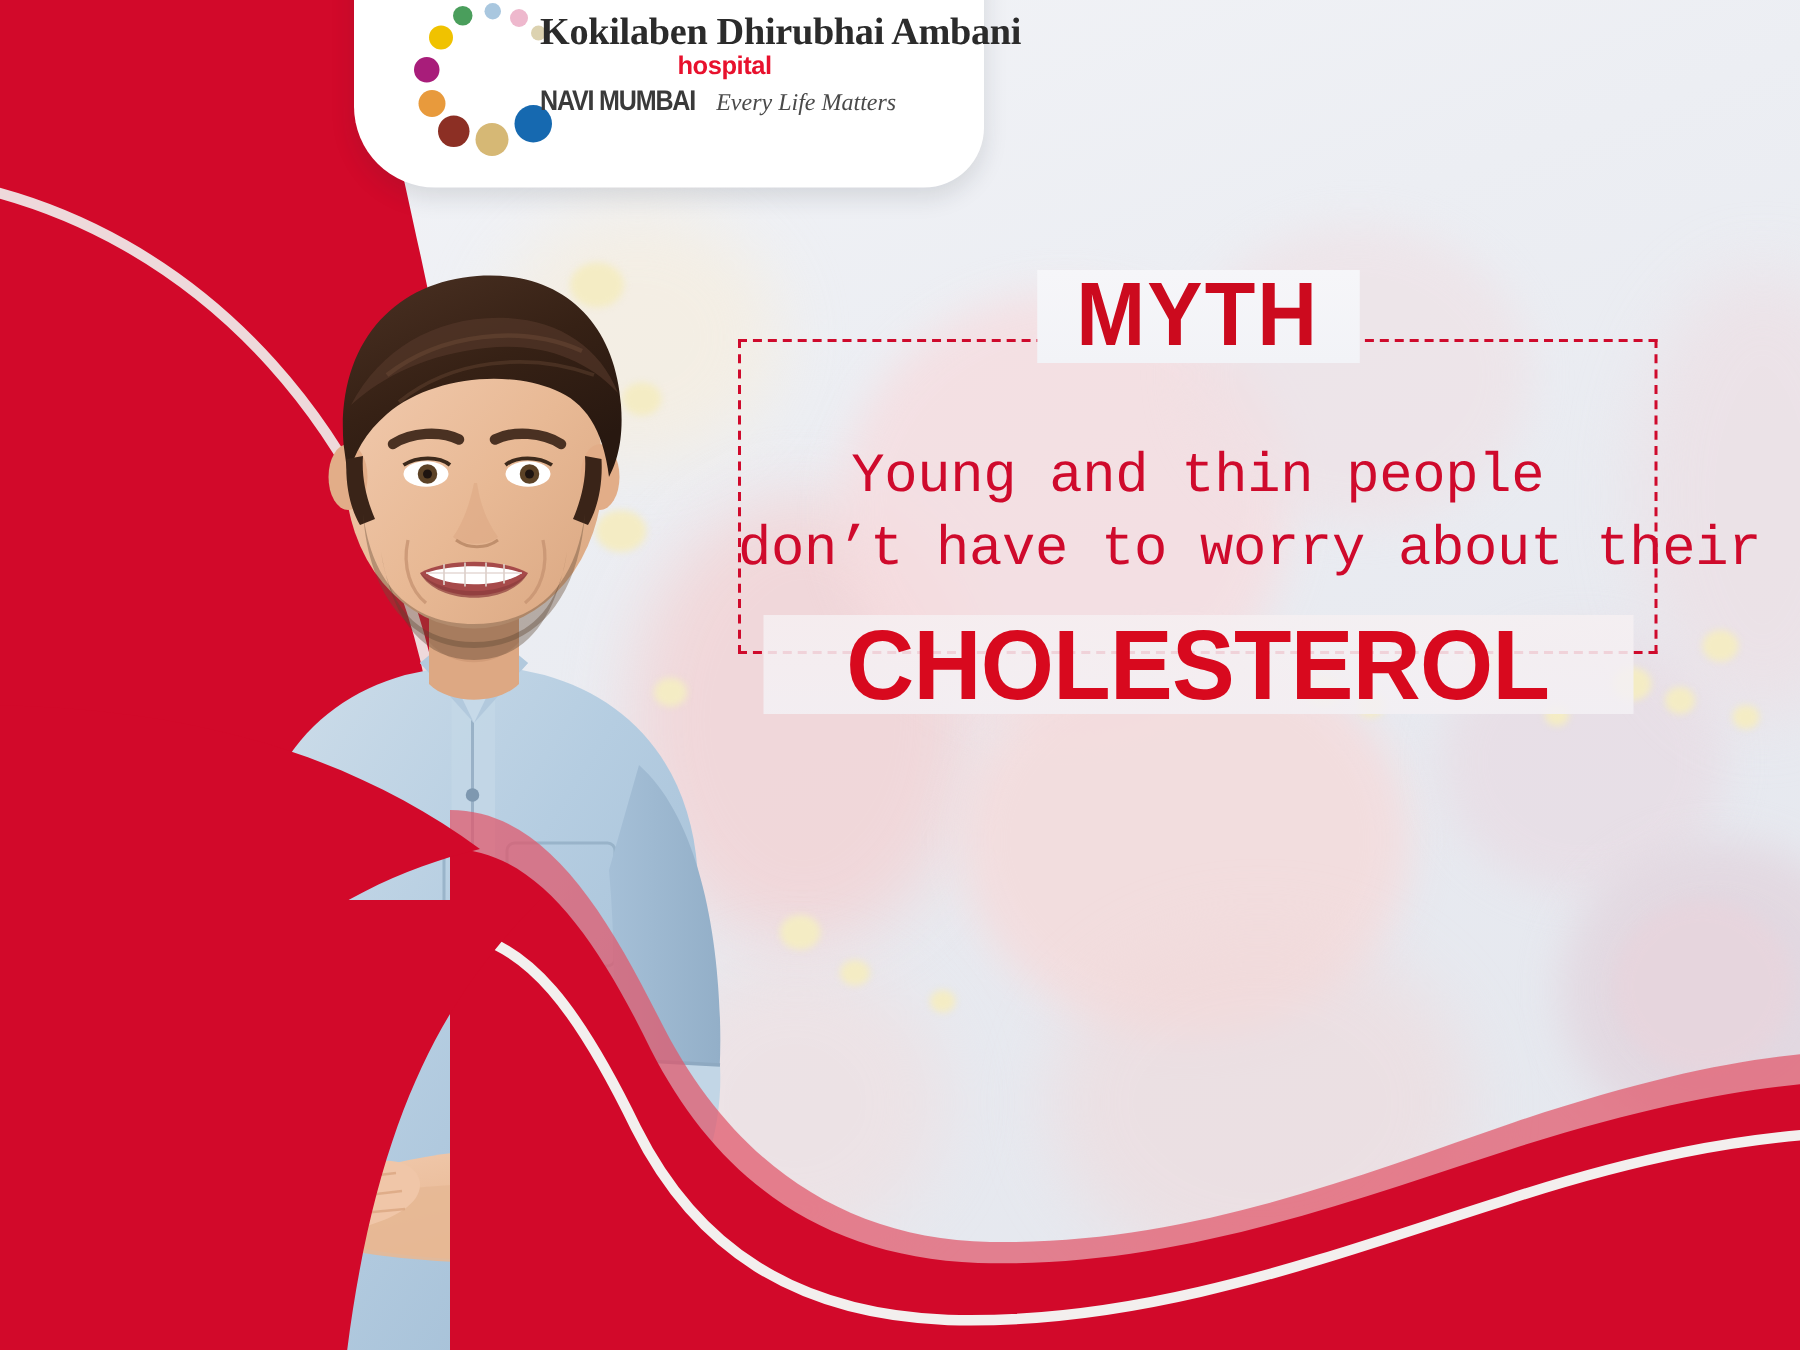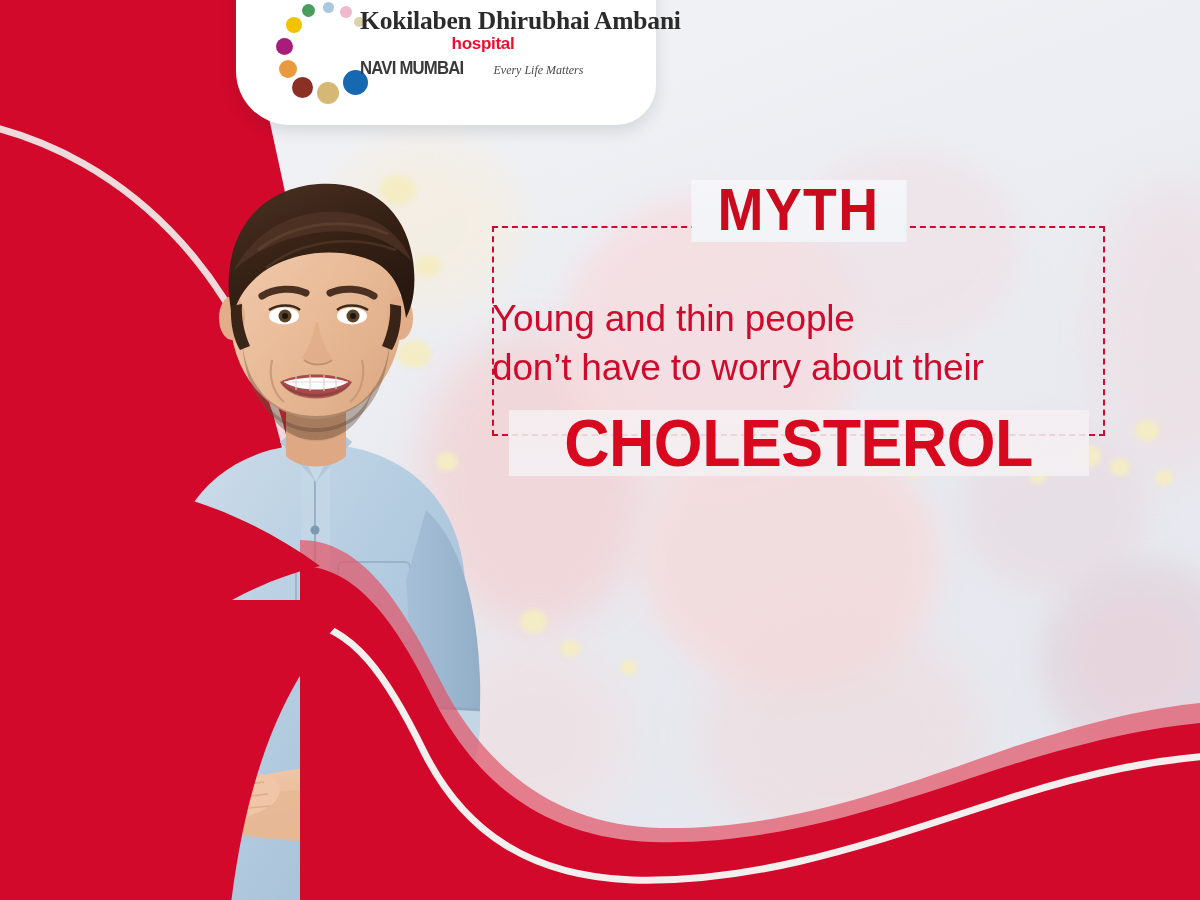--- a/index.html
+++ b/index.html
@@ -118,37 +118,37 @@
     font-size: 17px;
     color: #e8112d;
     text-align: center;
     width: 246px;
     margin-top: -1px;
     letter-spacing: -0.3px;
   }
   .brand-row3 {
     display: flex;
     align-items: baseline;
-    gap: 16px;
+    gap: 0;
     margin-top: 3px;
   }
   .brand-navi {
     font-family: "Liberation Sans", sans-serif;
     font-weight: 700;
     font-size: 19px;
     color: #3a3a3a;
     letter-spacing: -0.9px;
     transform: scaleX(0.88);
     transform-origin: left center;
     white-space: nowrap;
   }
   .brand-tag {
     font-family: "Liberation Serif", serif;
     font-style: italic;
-    font-size: 12px;
+    font-size: 16px;
     color: #4a4a4a;
     white-space: nowrap;
   }
 
   
   .helpline {
     position: absolute;
     left: 640px;
     top: 0;
     width: 300px;
@@ -209,23 +209,23 @@
     transform: translateX(-50%);
     top: -46px;
     width: 215px;
     height: 62px;
     background: linear-gradient(180deg,#f6f6f9 0%, #f2f3f7 100%);
   }
   .body-text {
     position: absolute;
     left: 0; right: 0;
     top: 68px;
-    text-align: left;
+    text-align: center;
     color: #cf0a2c;
-    font-family: Liberation Sans, sans-serif;
+    font-family: Liberation Mono, monospace;
     font-weight: 300;
     font-size: 37px;
     line-height: 1.33;
     letter-spacing: -0.2px;
   }
   .body-text div { white-space: nowrap; }
 
   .cholesterol {
     position: absolute;
     left: 0; right: 0;

